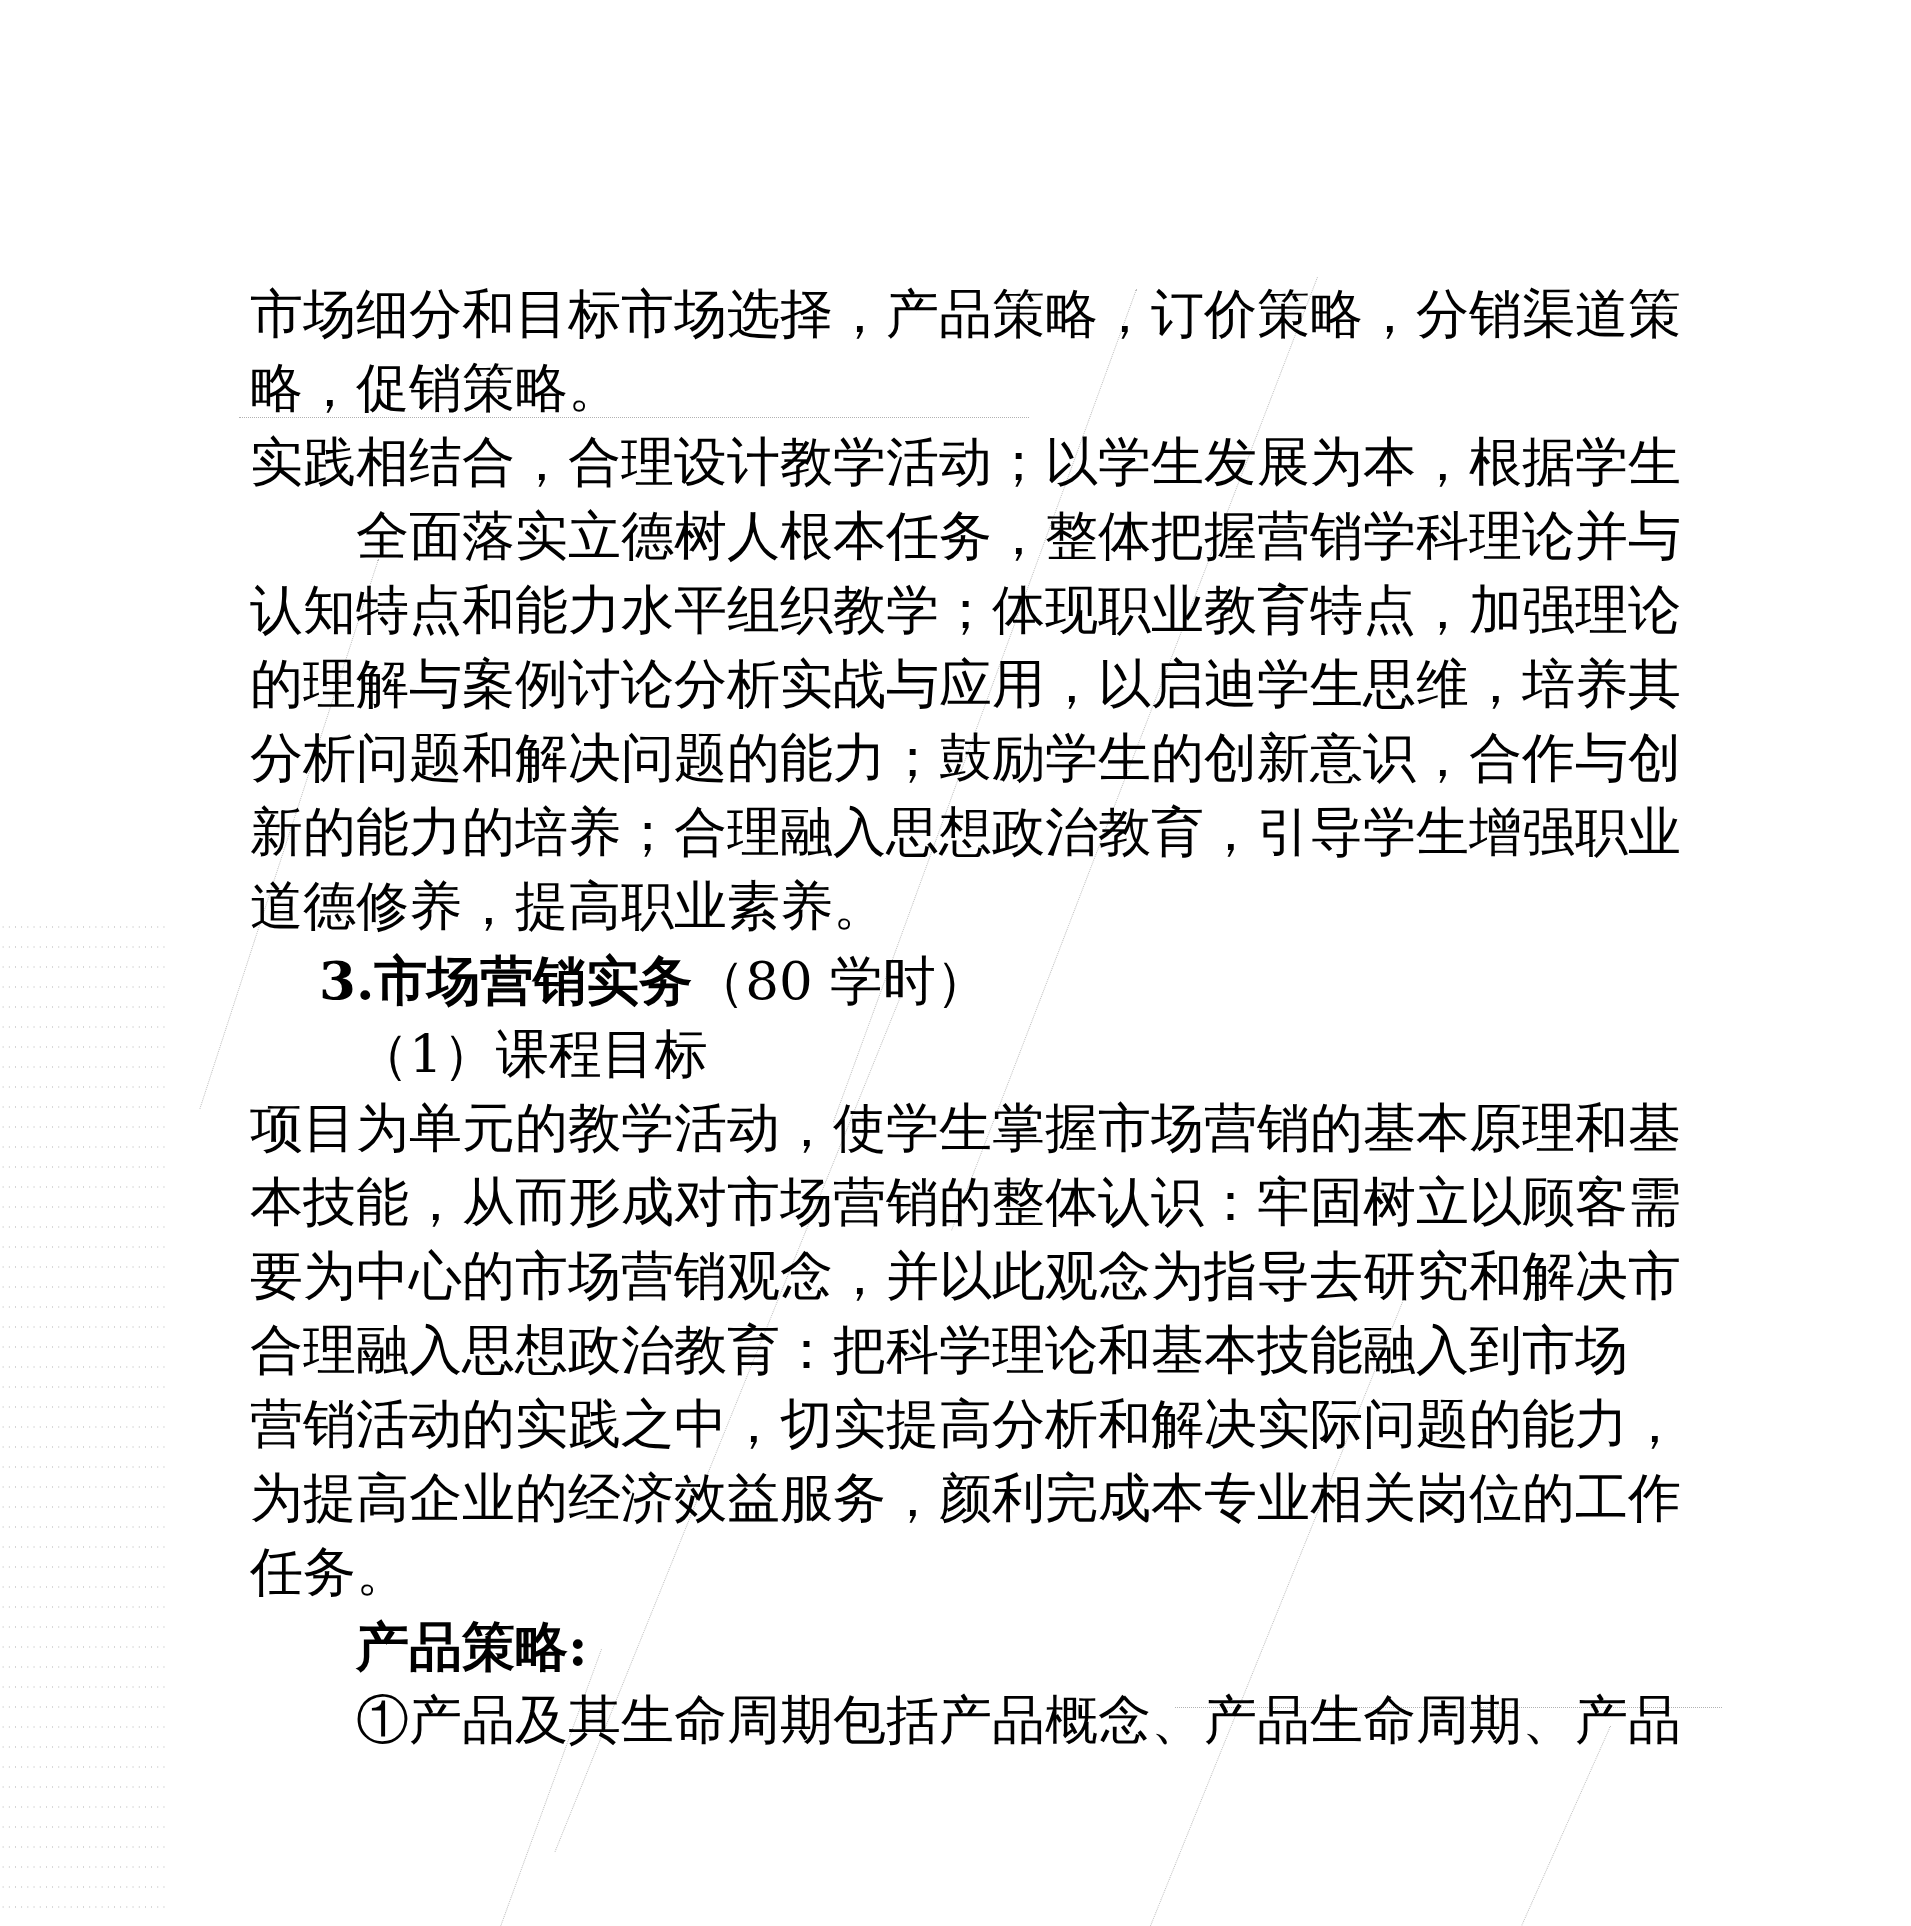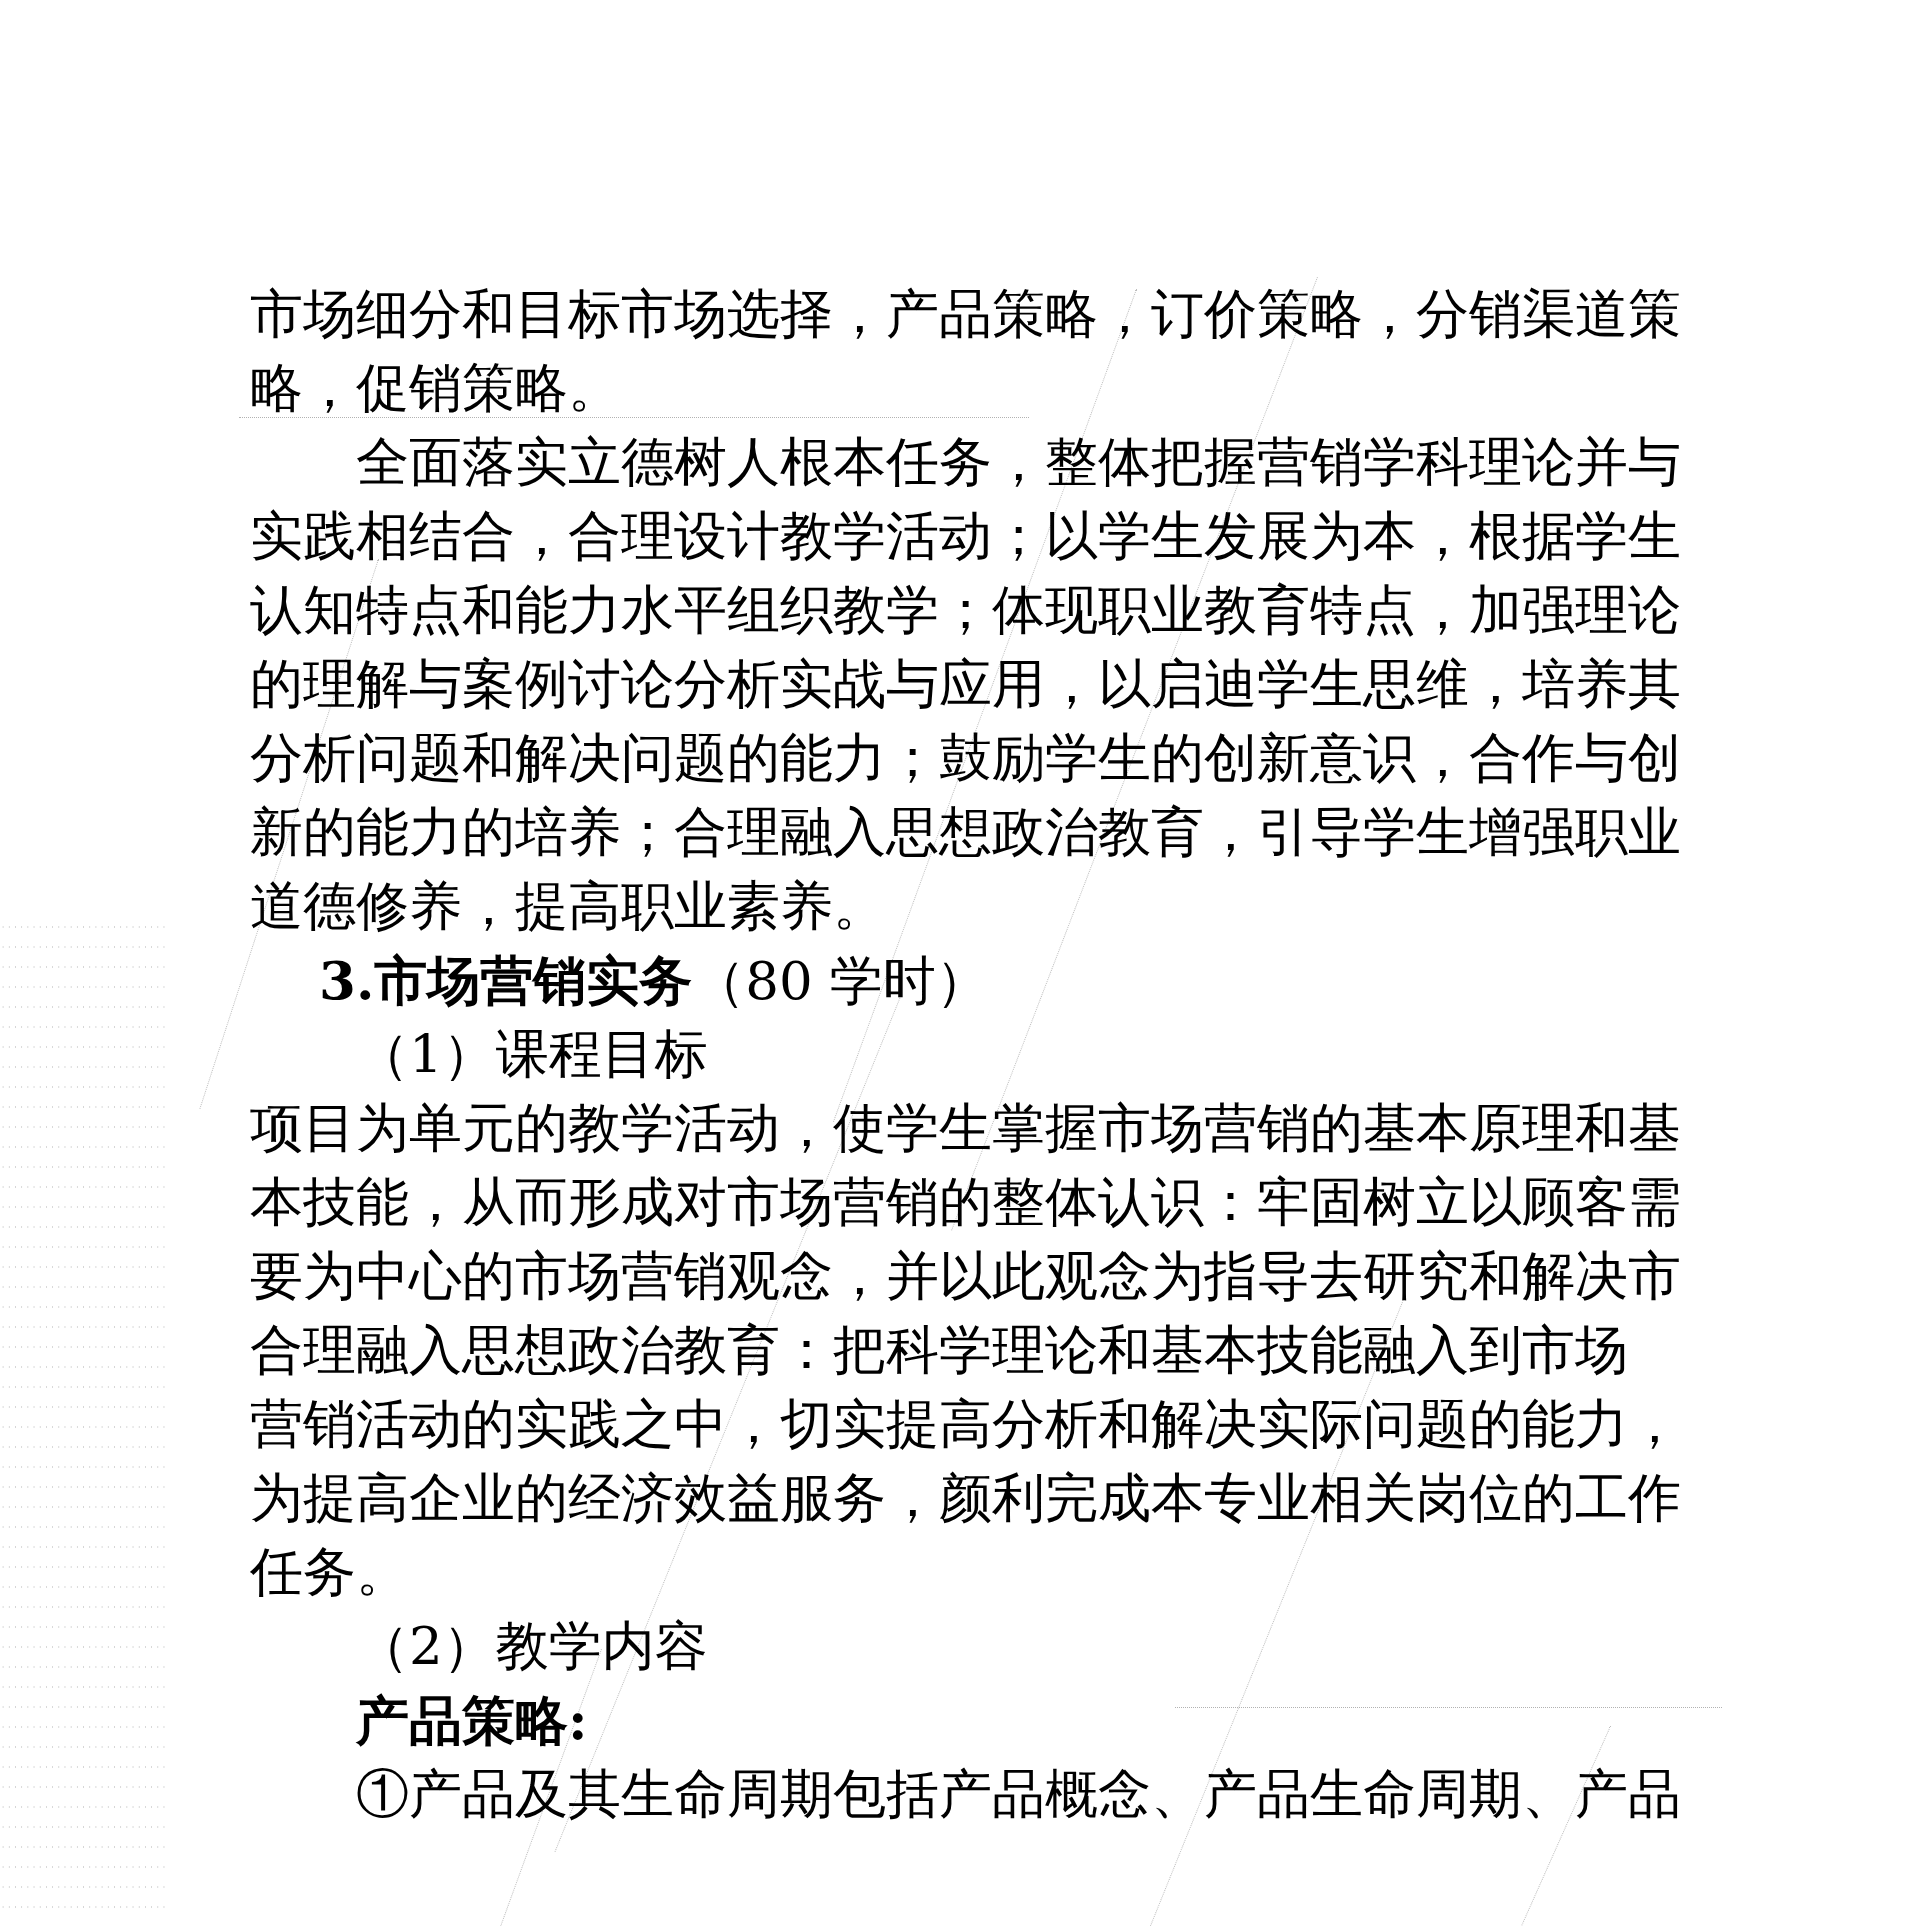--- a/index.html
+++ b/index.html
@@ -73,35 +73,34 @@
   <div class="artifact dline d5"></div>
   <div class="artifact dline d6"></div>
   <div class="artifact dline d7"></div>
   <div class="artifact hline h1"></div>
 
   <div class="artifact hline h4"></div>
 
   <div class="text-block">
       <div class="line" style="padding-left: 0px;"><span class="seg">市场细分和目标市场选择，产品策略，订价策略，分销渠道策</span></div>
       <div class="line" style="padding-left: 0px;"><span class="seg">略，促销策略。</span></div>
+      <div class="line" style="padding-left: 0px;"><span class="seg">实践相结合，合理设计教学活动；以学生发展为本，根据学生</span></div>
       <div class="line" style="padding-left: 106px;"><span class="seg">全面落实立德树人根本任务，整体把握营销学科理论并与</span></div>
-      <div class="line" style="padding-left: 0px;"><span class="seg">实践相结合，合理设计教学活动；以学生发展为本，根据学生</span></div>
       <div class="line" style="padding-left: 0px;"><span class="seg">认知特点和能力水平组织教学；体现职业教育特点，加强理论</span></div>
       <div class="line" style="padding-left: 0px;"><span class="seg">的理解与案例讨论分析实战与应用，以启迪学生思维，培养其</span></div>
       <div class="line" style="padding-left: 0px;"><span class="seg">分析问题和解决问题的能力；鼓励学生的创新意识，合作与创</span></div>
       <div class="line" style="padding-left: 0px;"><span class="seg">新的能力的培养；合理融入思想政治教育，引导学生增强职业</span></div>
       <div class="line" style="padding-left: 0px;"><span class="seg">道德修养，提高职业素养。</span></div>
       <div class="line" style="padding-left: 69px;"><span class="seg bold">3.市场营销实务</span><span class="seg">（80 学时）</span></div>
       <div class="line" style="padding-left: 106px;"><span class="seg">（1）课程目标</span></div>
       <div class="line" style="padding-left: 0px;"><span class="seg">项目为单元的教学活动，使学生掌握市场营销的基本原理和基</span></div>
       <div class="line" style="padding-left: 0px;"><span class="seg">本技能，从而形成对市场营销的整体认识：牢固树立以顾客需</span></div>
       <div class="line" style="padding-left: 0px;"><span class="seg">要为中心的市场营销观念，并以此观念为指导去研究和解决市</span></div>
       <div class="line" style="padding-left: 0px;"><span class="seg">合理融入思想政治教育：把科学理论和基本技能融入到市场</span></div>
       <div class="line" style="padding-left: 0px;"><span class="seg">营销活动的实践之中，切实提高分析和解决实际问题的能力，</span></div>
       <div class="line" style="padding-left: 0px;"><span class="seg">为提高企业的经济效益服务，颜利完成本专业相关岗位的工作</span></div>
       <div class="line" style="padding-left: 0px;"><span class="seg">任务。</span></div>
-      <div class="line" style="padding-left: 106px;"><span class="seg">（2）教学内容</span></div>
       <div class="line" style="padding-left: 106px;"><span class="seg bold">产品策略:</span></div>
       <div class="line" style="padding-left: 106px;"><span class="seg">①产品及其生命周期包括产品概念、产品生命周期、产品</span></div>
     </div>
 
 </div>
 
 
 </body></html>

